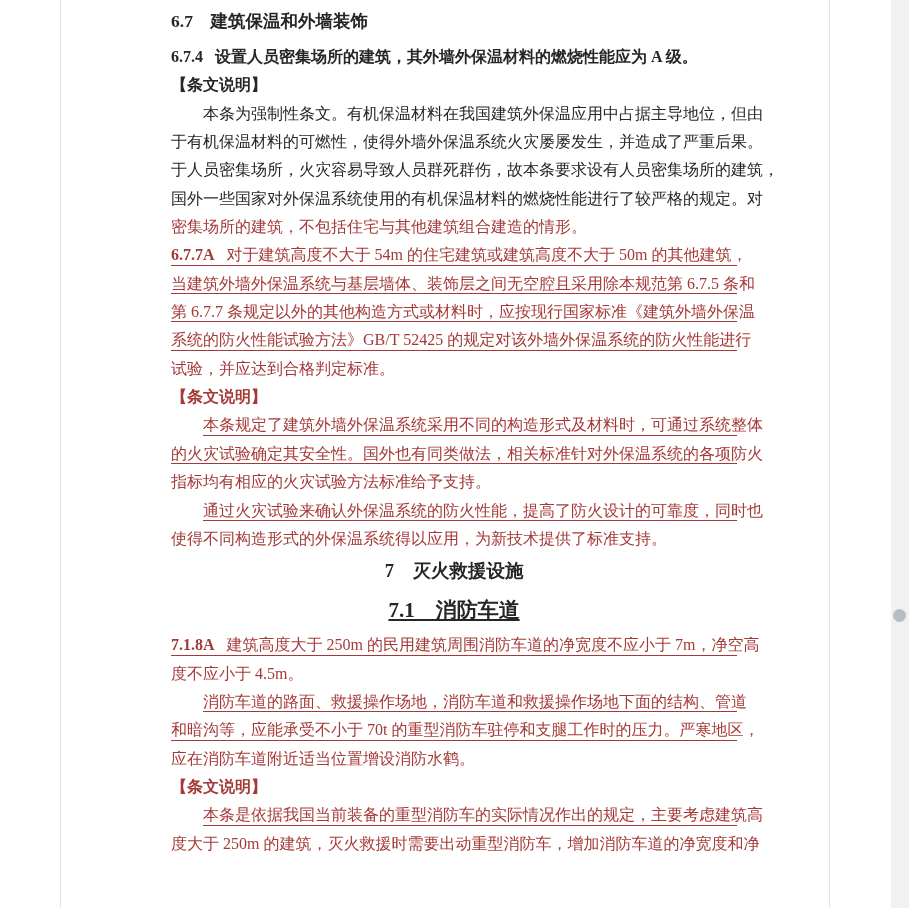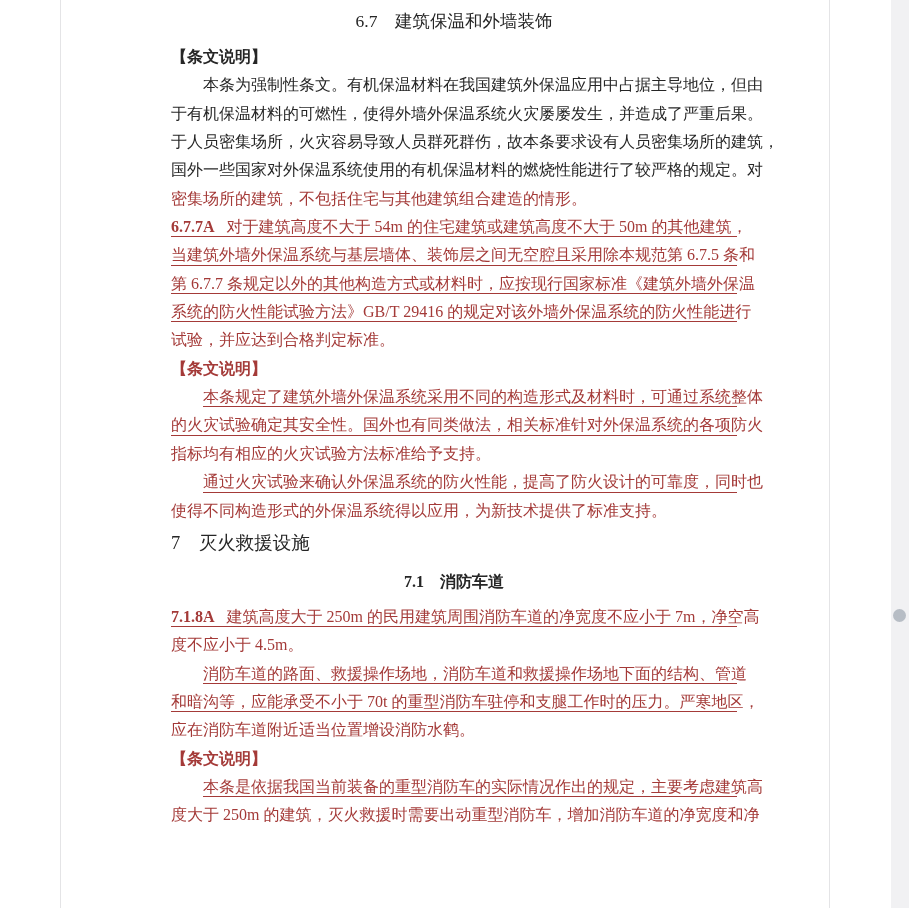--- a/index.html
+++ b/index.html
@@ -17,55 +17,56 @@
   .viewport{position:relative;width:909px;height:908px;}
   .page{
     position:absolute;left:60px;top:0;width:770px;height:908px;
     background:#ffffff;
     border-left:1px solid var(--rule);
     border-right:1px solid var(--rule);
     box-sizing:border-box;
     padding:0 92px 0 110px;
     color:var(--ink);
   }
-  .h-top{margin-top:8px;height:26px;line-height:26px;font-size:17.5px;font-weight:normal;text-align:center;color:var(--ink);}
+  .h-top{margin-top:8px;height:26px;line-height:26px;font-size:17.5px;font-weight:bold;text-align:left;color:var(--ink);}
   .rows{margin-top:9px;}
   .ln{position:relative;height:28.35px;line-height:28.35px;font-size:16px;white-space:nowrap;}
   .bold{font-weight:bold;}
   .red{color:var(--red);}
   .ind{margin-left:32px;font-family:Liberation Serif, serif;}
   .num{font-weight:bold;margin-right:12px;}
   
   .ult > .t{text-underline-offset:4px;text-decoration-thickness:1px;}
   
   .ulf::after{content:"";position:absolute;left:0;right:0;bottom:4px;height:1px;background:var(--red);}
-  .h-ch{height:36px;line-height:36px;font-size:18.5px;font-weight:normal;text-align:left;color:var(--ink);}
-  .h-sec{height:42px;line-height:42px;font-size:16px;font-weight:bold;text-align:center;color:var(--ink);}
+  .h-ch{height:36px;line-height:36px;font-size:18.5px;font-weight:bold;text-align:center;color:var(--ink);}
+  .h-sec{height:42px;line-height:42px;font-size:21px;font-weight:bold;text-align:center;color:var(--ink);text-decoration:underline;}
   .rail{position:absolute;left:891px;top:0;width:18px;height:908px;background:var(--rail);}
   .thumb{position:absolute;left:893px;top:609px;width:13px;height:13px;border-radius:50%;background:var(--thumb);}
 </style>
 </head>
 <body>
 
 <div class="viewport">
   <div class="page">
 
     <div class="h-top">6.7　建筑保温和外墙装饰</div>
 
     <div class="rows">
+      <div class="ln bold"><span class="num">6.7.4</span><span class="t">设置人员密集场所的建筑，其外墙外保温材料的燃烧性能应为 A 级。</span></div>
       <div class="ln bold"><span class="t">【条文说明】</span></div>
       <div class="ln ind"><span class="t">本条为强制性条文。有机保温材料在我国建筑外保温应用中占据主导地位，但由</span></div>
       <div class="ln"><span class="t">于有机保温材料的可燃性，使得外墙外保温系统火灾屡屡发生，并造成了严重后果。</span></div>
       <div class="ln"><span class="t">于人员密集场所，火灾容易导致人员群死群伤，故本条要求设有人员密集场所的建筑，</span></div>
       <div class="ln"><span class="t">国外一些国家对外保温系统使用的有机保温材料的燃烧性能进行了较严格的规定。对</span></div>
       <div class="ln red ult"><span class="t">密集场所的建筑，不包括住宅与其他建筑组合建造的情形。</span></div>
       <div class="ln red ulf"><span class="num">6.7.7A</span><span class="t">对于建筑高度不大于 54m 的住宅建筑或建筑高度不大于 50m 的其他建筑，</span></div>
       <div class="ln red ulf"><span class="t">当建筑外墙外保温系统与基层墙体、装饰层之间无空腔且采用除本规范第 6.7.5 条和</span></div>
       <div class="ln red ulf"><span class="t">第 6.7.7 条规定以外的其他构造方式或材料时，应按现行国家标准《建筑外墙外保温</span></div>
-      <div class="ln red ulf"><span class="t">系统的防火性能试验方法》GB/T 29416 的规定对该外墙外保温系统的防火性能进行</span></div>
+      <div class="ln red ulf"><span class="t">系统的防火性能试验方法》GB/T 52425 的规定对该外墙外保温系统的防火性能进行</span></div>
       <div class="ln red ult"><span class="t">试验，并应达到合格判定标准。</span></div>
       <div class="ln red bold ult"><span class="t">【条文说明】</span></div>
       <div class="ln red ind ulf"><span class="t">本条规定了建筑外墙外保温系统采用不同的构造形式及材料时，可通过系统整体</span></div>
       <div class="ln red ulf"><span class="t">的火灾试验确定其安全性。国外也有同类做法，相关标准针对外保温系统的各项防火</span></div>
       <div class="ln red ult"><span class="t">指标均有相应的火灾试验方法标准给予支持。</span></div>
       <div class="ln red ind ulf"><span class="t">通过火灾试验来确认外保温系统的防火性能，提高了防火设计的可靠度，同时也</span></div>
       <div class="ln red ult"><span class="t">使得不同构造形式的外保温系统得以应用，为新技术提供了标准支持。</span></div>
 
       <div class="h-ch">7　灭火救援设施</div>
       <div class="h-sec">7.1　消防车道</div>

